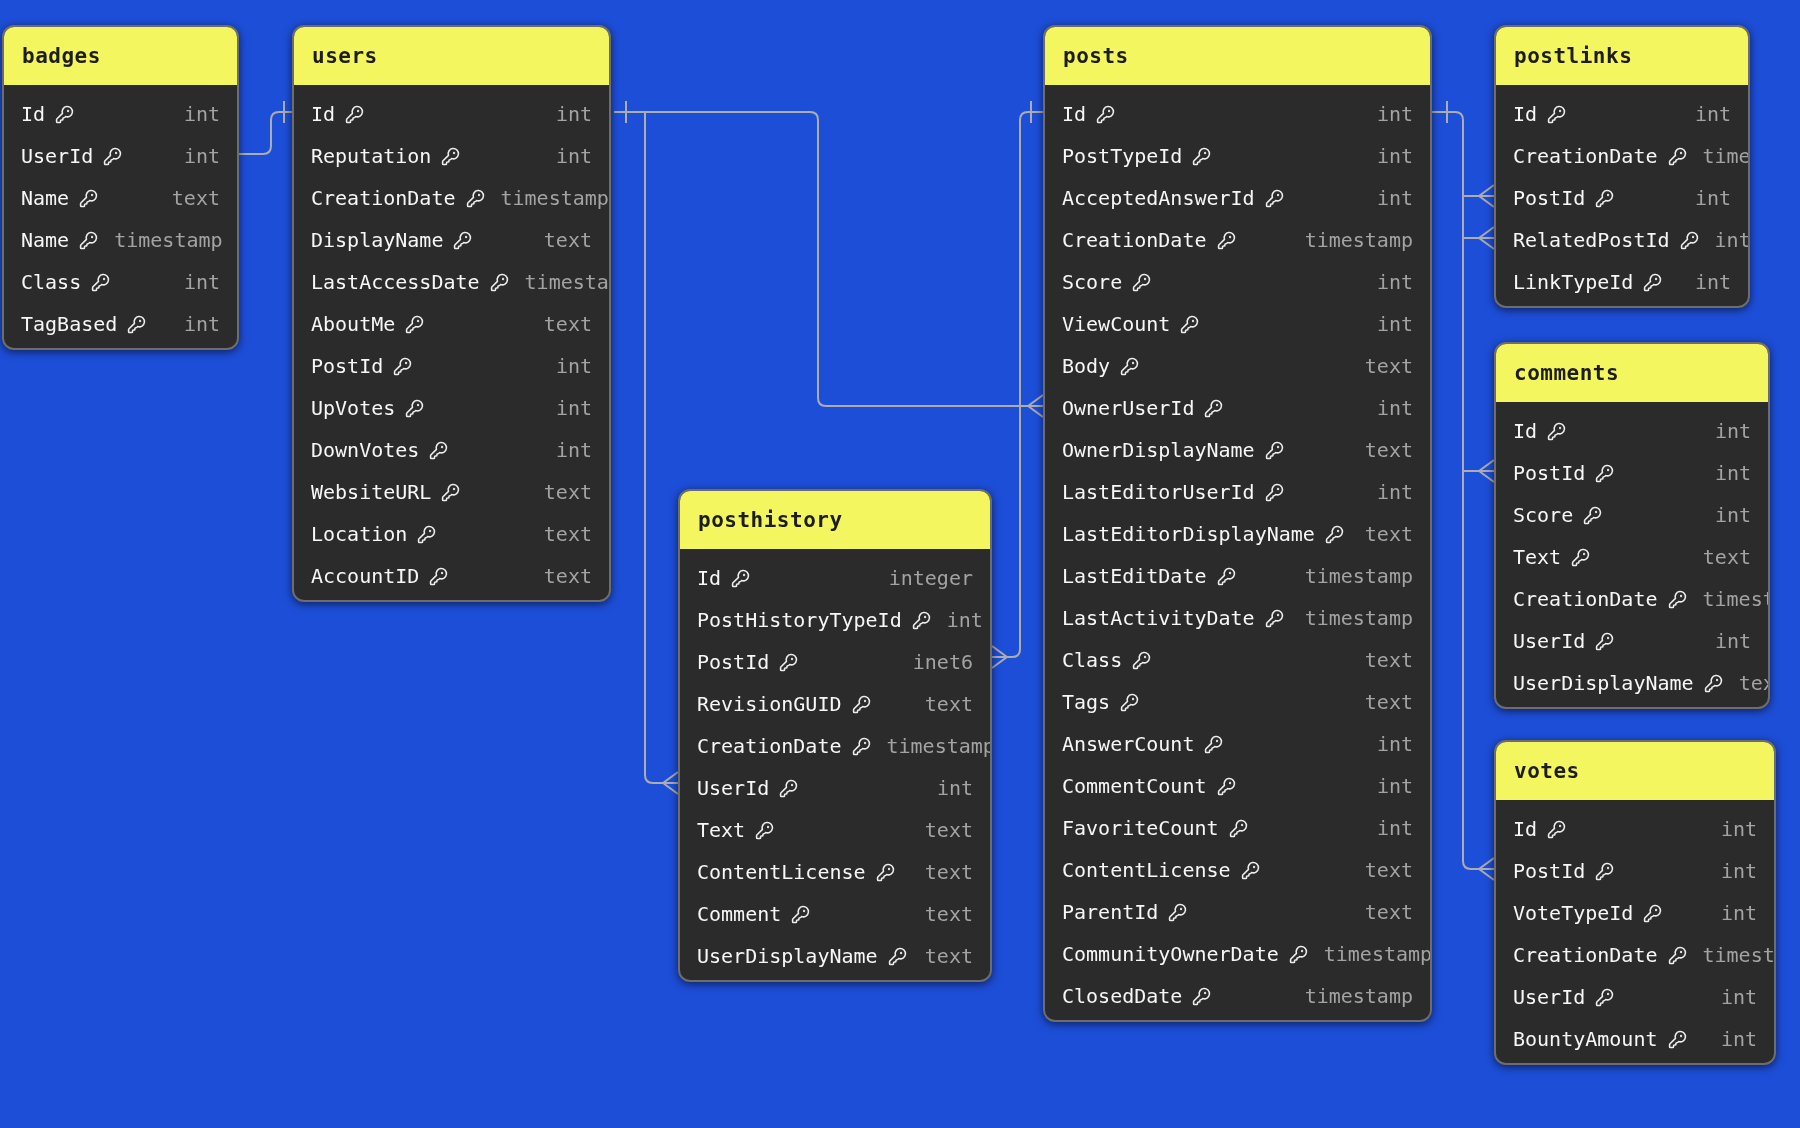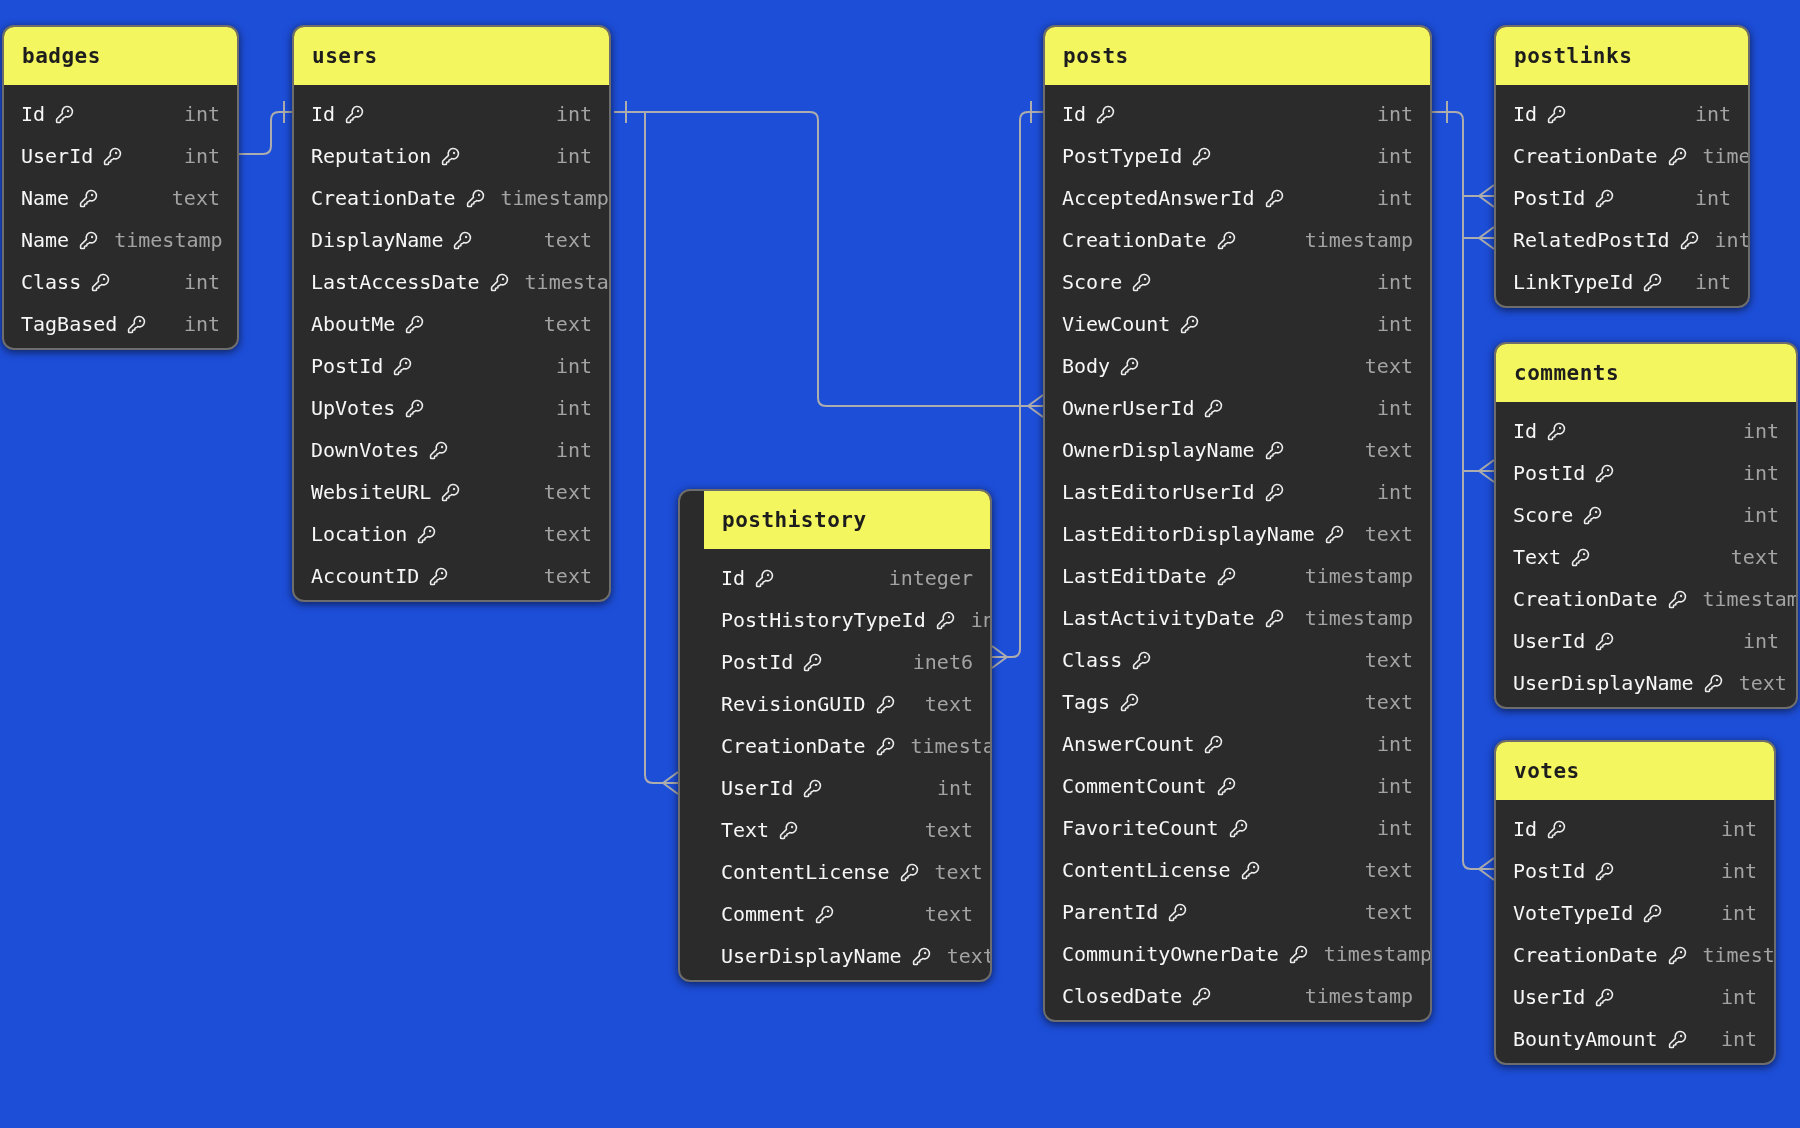--- a/index.html
+++ b/index.html
@@ -361,21 +361,21 @@
         <svg width="19" height="19" viewBox="0 0 24 24">
           <path d="M2.586 17.414A2 2 0 0 0 2 18.828V21a1 1 0 0 0 1 1h3a1 1 0 0 0 1-1v-1a1 1 0 0 1 1-1h1a1 1 0 0 0 1-1v-1a1 1 0 0 1 1-1h.172a2 2 0 0 0 1.414-.586l.814-.814a6.5 6.5 0 1 0-4-4z"></path>
           <circle cx="16.5" cy="7.5" r=".5" fill="#EDEDED"></circle>
         </svg>
       </span>
     </span>
     <span class="field-type">text</span>
   </div>
       </div>
   </div>
-    <div class="table" style="left: 678px; top: 489px; width: 314px; padding-left: 24px;">
+    <div class="table" style="left: 678px; top: 489px; width: 314px;">
     <div class="table-header">
       <span class="table-title">posthistory</span>
     </div>
     <div class="table-body">
         <div class="field-row">
     <span class="field-left">
       <span class="field-name">Id</span>
       <span class="key-icon">
         <svg width="19" height="19" viewBox="0 0 24 24">
           <path d="M2.586 17.414A2 2 0 0 0 2 18.828V21a1 1 0 0 0 1 1h3a1 1 0 0 0 1-1v-1a1 1 0 0 1 1-1h1a1 1 0 0 0 1-1v-1a1 1 0 0 1 1-1h.172a2 2 0 0 0 1.414-.586l.814-.814a6.5 6.5 0 1 0-4-4z"></path>
@@ -826,21 +826,21 @@
         <svg width="19" height="19" viewBox="0 0 24 24">
           <path d="M2.586 17.414A2 2 0 0 0 2 18.828V21a1 1 0 0 0 1 1h3a1 1 0 0 0 1-1v-1a1 1 0 0 1 1-1h1a1 1 0 0 0 1-1v-1a1 1 0 0 1 1-1h.172a2 2 0 0 0 1.414-.586l.814-.814a6.5 6.5 0 1 0-4-4z"></path>
           <circle cx="16.5" cy="7.5" r=".5" fill="#EDEDED"></circle>
         </svg>
       </span>
     </span>
     <span class="field-type">int</span>
   </div>
       </div>
   </div>
-    <div class="table" style="left: 1494px; top: 342px; width: 304px;">
+    <div class="table" style="left: 1494px; top: 342px; width: 276px;">
     <div class="table-header">
       <span class="table-title">comments</span>
     </div>
     <div class="table-body">
         <div class="field-row">
     <span class="field-left">
       <span class="field-name">Id</span>
       <span class="key-icon" hidden="">
         <svg width="19" height="19" viewBox="0 0 24 24">
           <path d="M2.586 17.414A2 2 0 0 0 2 18.828V21a1 1 0 0 0 1 1h3a1 1 0 0 0 1-1v-1a1 1 0 0 1 1-1h1a1 1 0 0 0 1-1v-1a1 1 0 0 1 1-1h.172a2 2 0 0 0 1.414-.586l.814-.814a6.5 6.5 0 1 0-4-4z"></path>

